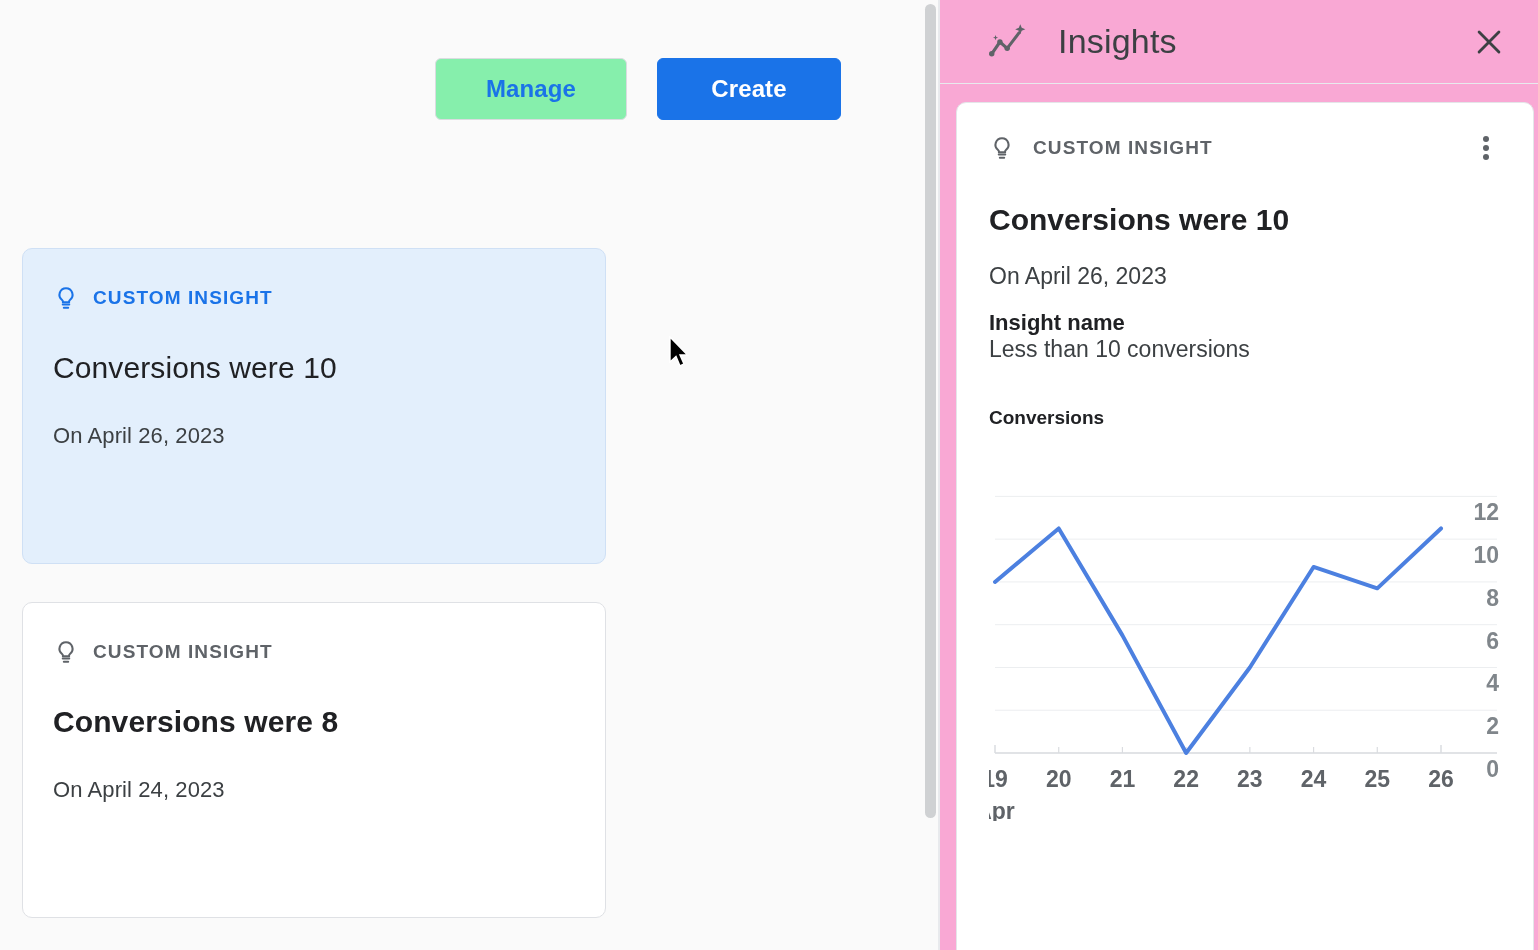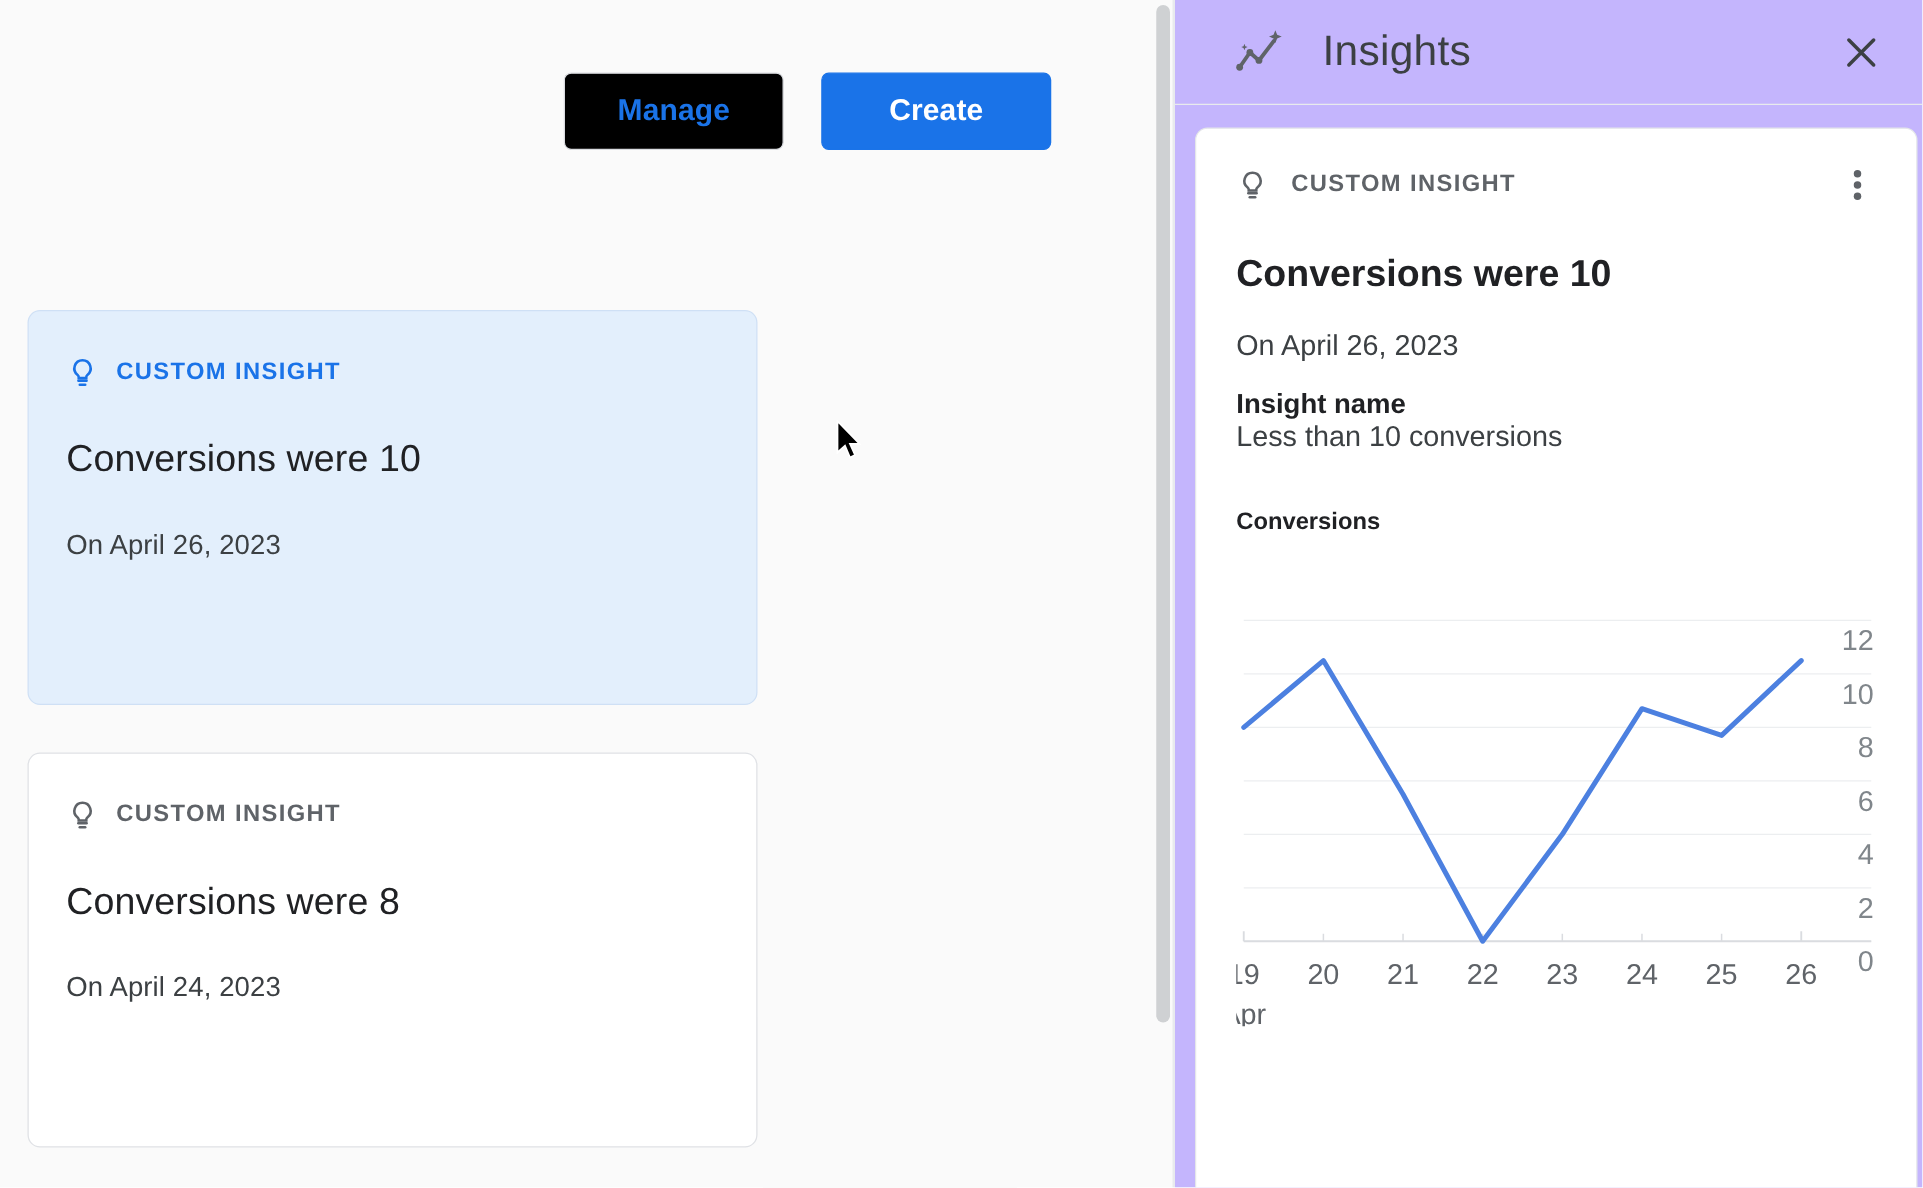--- a/index.html
+++ b/index.html
@@ -23,22 +23,22 @@
     display: flex; justify-content: flex-end; align-items: center; gap: 30px;
     padding-right: 64px;
   }
   .btn {
     font-family: "Liberation Sans", sans-serif;
     font-size: 24px; letter-spacing: .1px;
     border-radius: 6px; cursor: pointer; line-height: 1;
     display: flex; align-items: center; justify-content: center;
   }
   .btn-manage {
-    width: 176px; height: 62px;
-    background: #000000; color: #1a73e8;
+    width: 192px; height: 62px;
+    background: #86efac; color: #1a73e8;
     border: 1px solid #dadce0; font-weight: 600;
   }
   .btn-create {
     width: 184px; height: 62px;
     background: #1a73e8; color: #ffffff;
     border: 1px solid #1a73e8; font-weight: 600;
   }
 
   .card-list { position: absolute; top: 248px; left: 22px; width: 584px; }
   .insight-card {
@@ -59,21 +59,21 @@
   .bulb { width: 26px; height: 30px; flex: none; }
   .card-label {
     font-size: 19px; font-weight: 700; letter-spacing: 1.1px;
     color: #5f6368;
   }
   .insight-card.selected .card-label { color: #1a73e8; }
   .card-title {
     margin-top: 38px;
     font-size: 30px; color: #202124; font-weight: 400; letter-spacing: .1px;
   }
-  .insight-card:not(.selected) .card-title { font-weight: 400; }
+  .insight-card:not(.selected) .card-title { font-weight: 700; }
   .card-sub {
     margin-top: 38px;
     font-size: 22px; color: #3c4043; letter-spacing: .1px;
   }
 
   .pane-scrollbar {
     position: absolute; top: 4px; left: 925px;
     width: 11px; height: 814px;
     background: #cfd1d3; border-radius: 6px;
   }
@@ -81,21 +81,21 @@
     position: absolute; top: 0; left: 938px; width: 2px; height: 950px;
     background: #e8eaed;
   }
 
   .cursor { position: absolute; left: 668px; top: 336px; width: 22px; height: 34px; }
 
   
   .right-pane {
     position: relative;
     width: 598px; height: 950px;
-    background: #c4b5fd;
+    background: #f9a8d4;
     overflow: hidden;
   }
   .panel-header {
     height: 84px; display: flex; align-items: center;
     padding: 0 26px 0 46px;
     border-bottom: 1px solid #e8eaed;
   }
   .insights-icon { width: 46px; height: 40px; flex: none; }
   .panel-title {
     flex: 1; margin-left: 26px;
@@ -122,21 +122,21 @@
            display: flex; flex-direction: column; align-items: center;
            justify-content: space-between; padding: 5px 0; }
   .kebab i { width: 6px; height: 6px; border-radius: 50%; background: #5f6368; display: block; }
 
   .detail-title { margin-top: 38px; font-size: 30px; font-weight: 700; color: #202124; }
   .detail-sub   { margin-top: 26px; font-size: 23px; color: #3c4043; }
   .field-label  { margin-top: 20px; font-size: 22px; font-weight: 700; color: #202124; }
   .field-value  { font-size: 23px; color: #3c4043; }
   .metric-title { margin-top: 44px; font-size: 19px; font-weight: 700; color: #202124; }
 
-  .chart-wrap { position: relative; margin-top: 32px; width: 514px; height: 360px; }
+  .chart-wrap { position: relative; margin-top: 32px; width: 514px; height: 360px; font-weight: bold; }
   .chart-svg  { display: block; }
 </style>
 </head>
 <body>
 
 <div class="screen">
 
   <div class="left-pane">
 
     <div class="toolbar">

